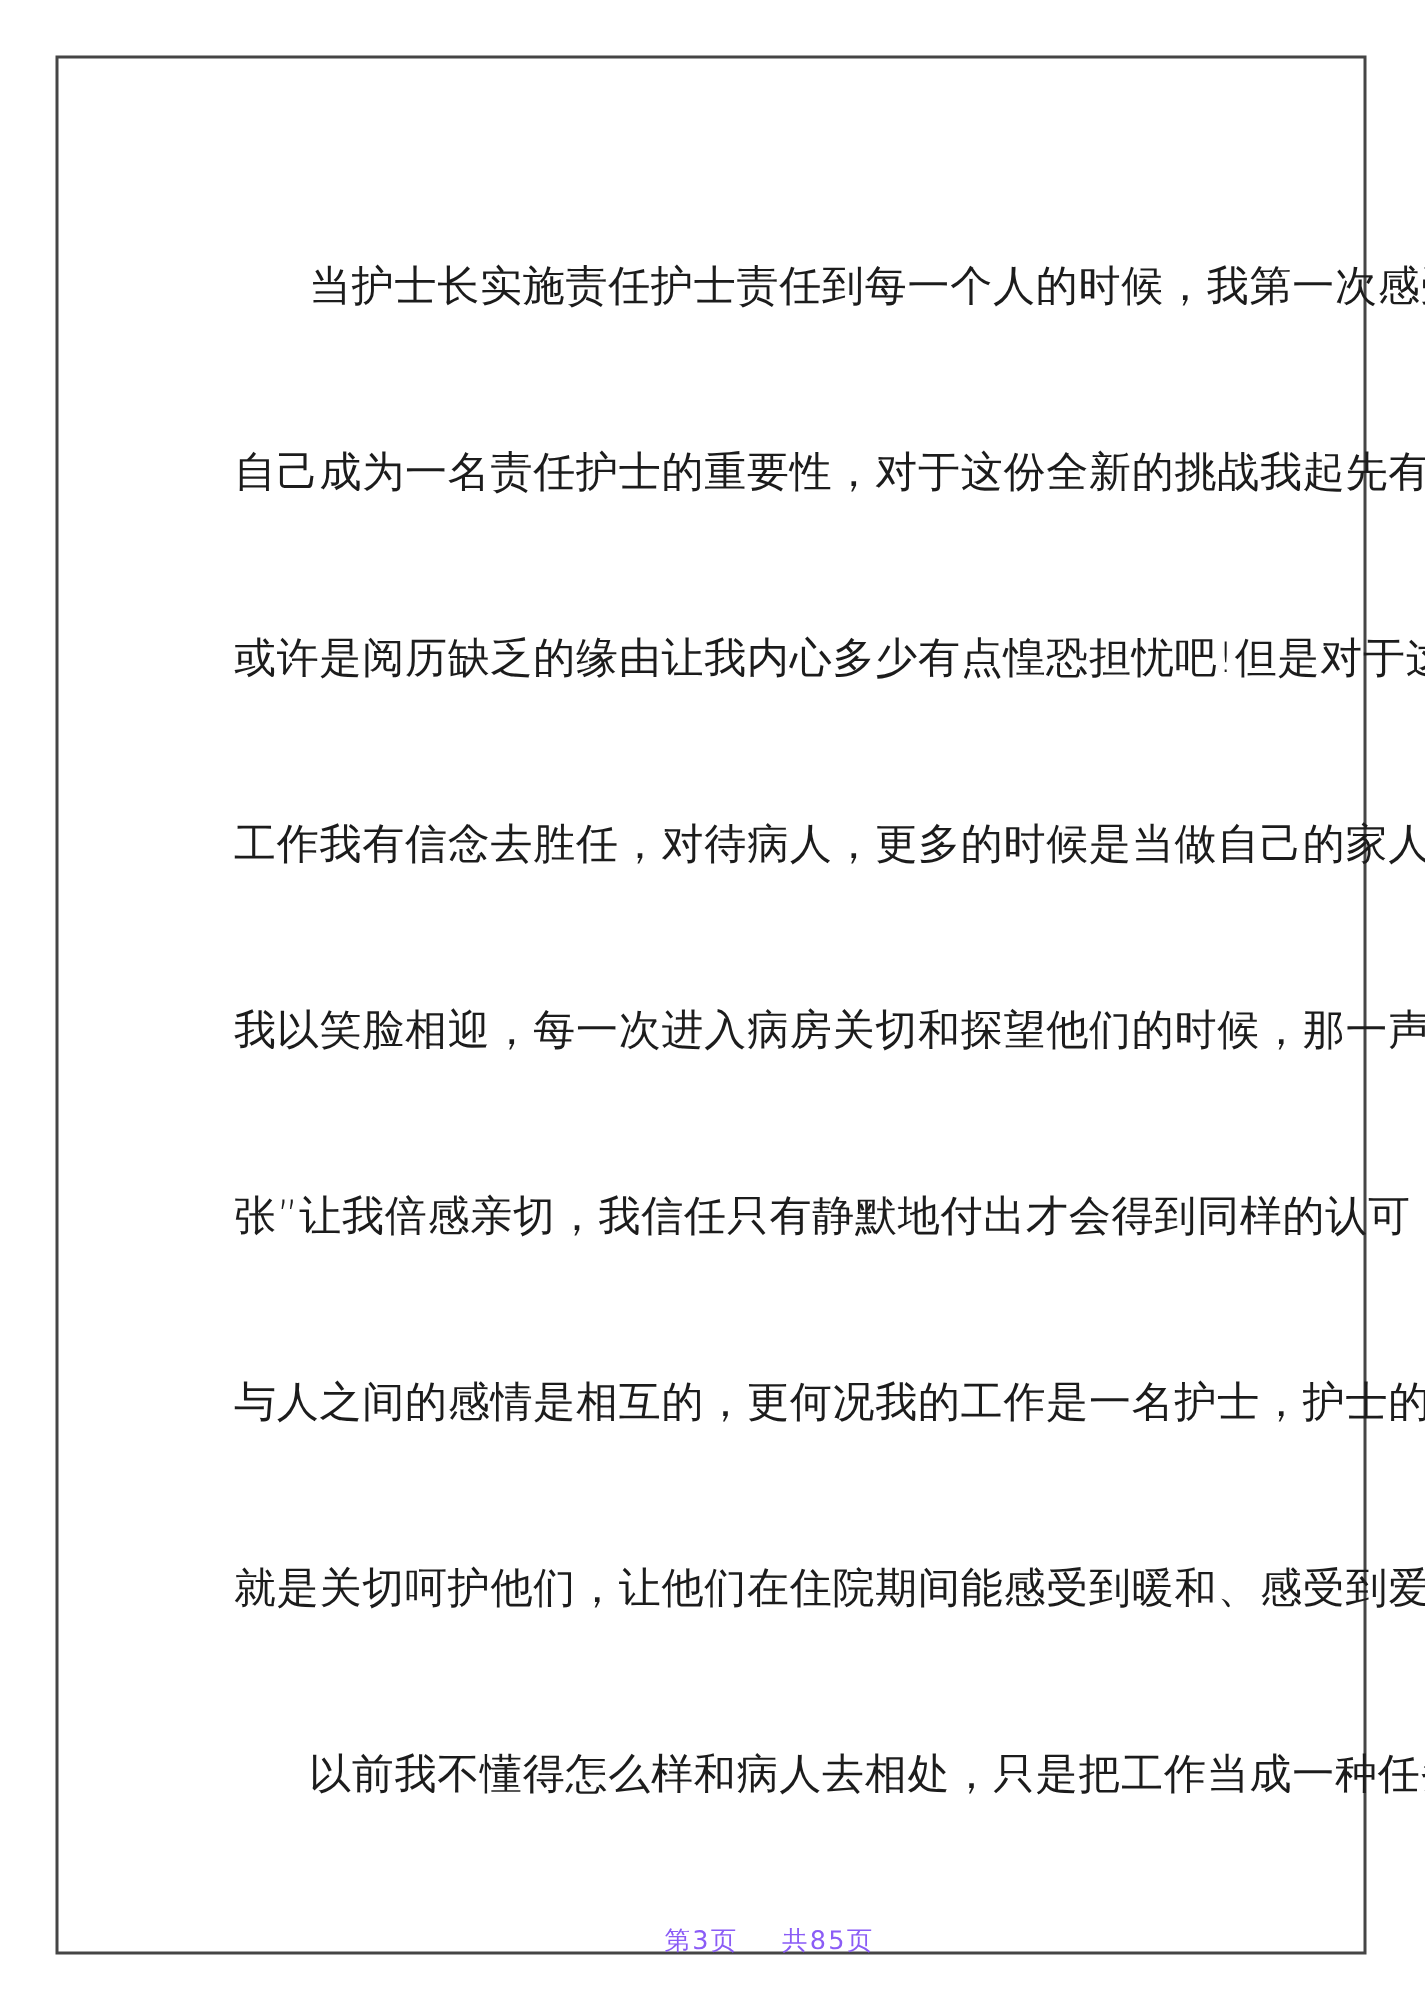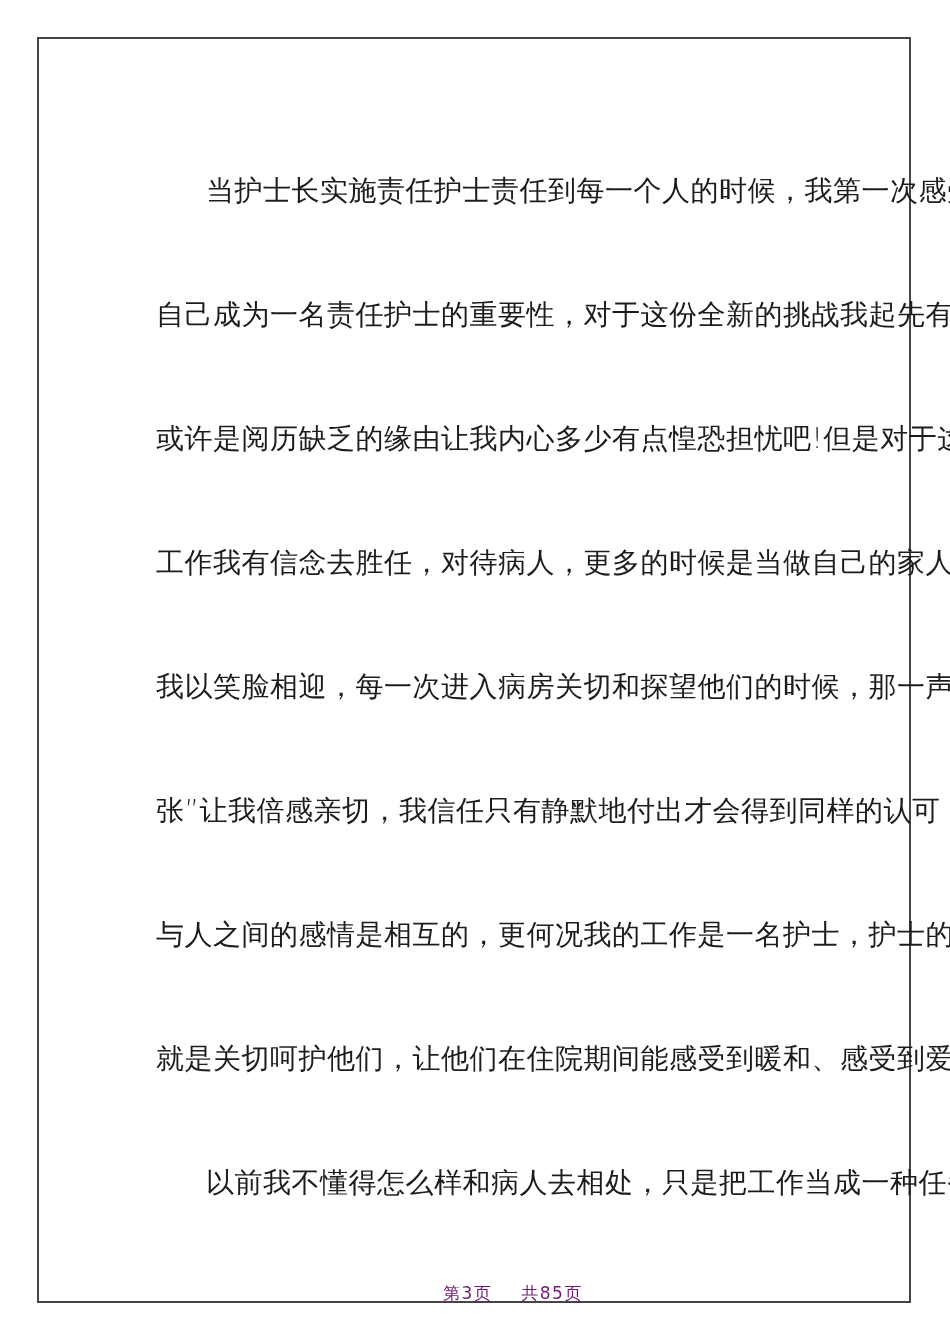--- a/index.html
+++ b/index.html
@@ -41,21 +41,21 @@
   .text-line.indent {
     padding-left: 50px;
   }
   .page-footer {
     position: absolute;
     left: 37px;
     top: 1243px;
     width: 874px;
     text-align: center;
     font-size: 17px;
-    color: #701a75;
+    color: #8b5cf6;
     letter-spacing: 1.5px;
   }
   .page-footer .footer-part {
     display: inline-block;
   }
   .page-footer .footer-part.first {
     margin-right: 22px;
   }
 </style>
 </head>

